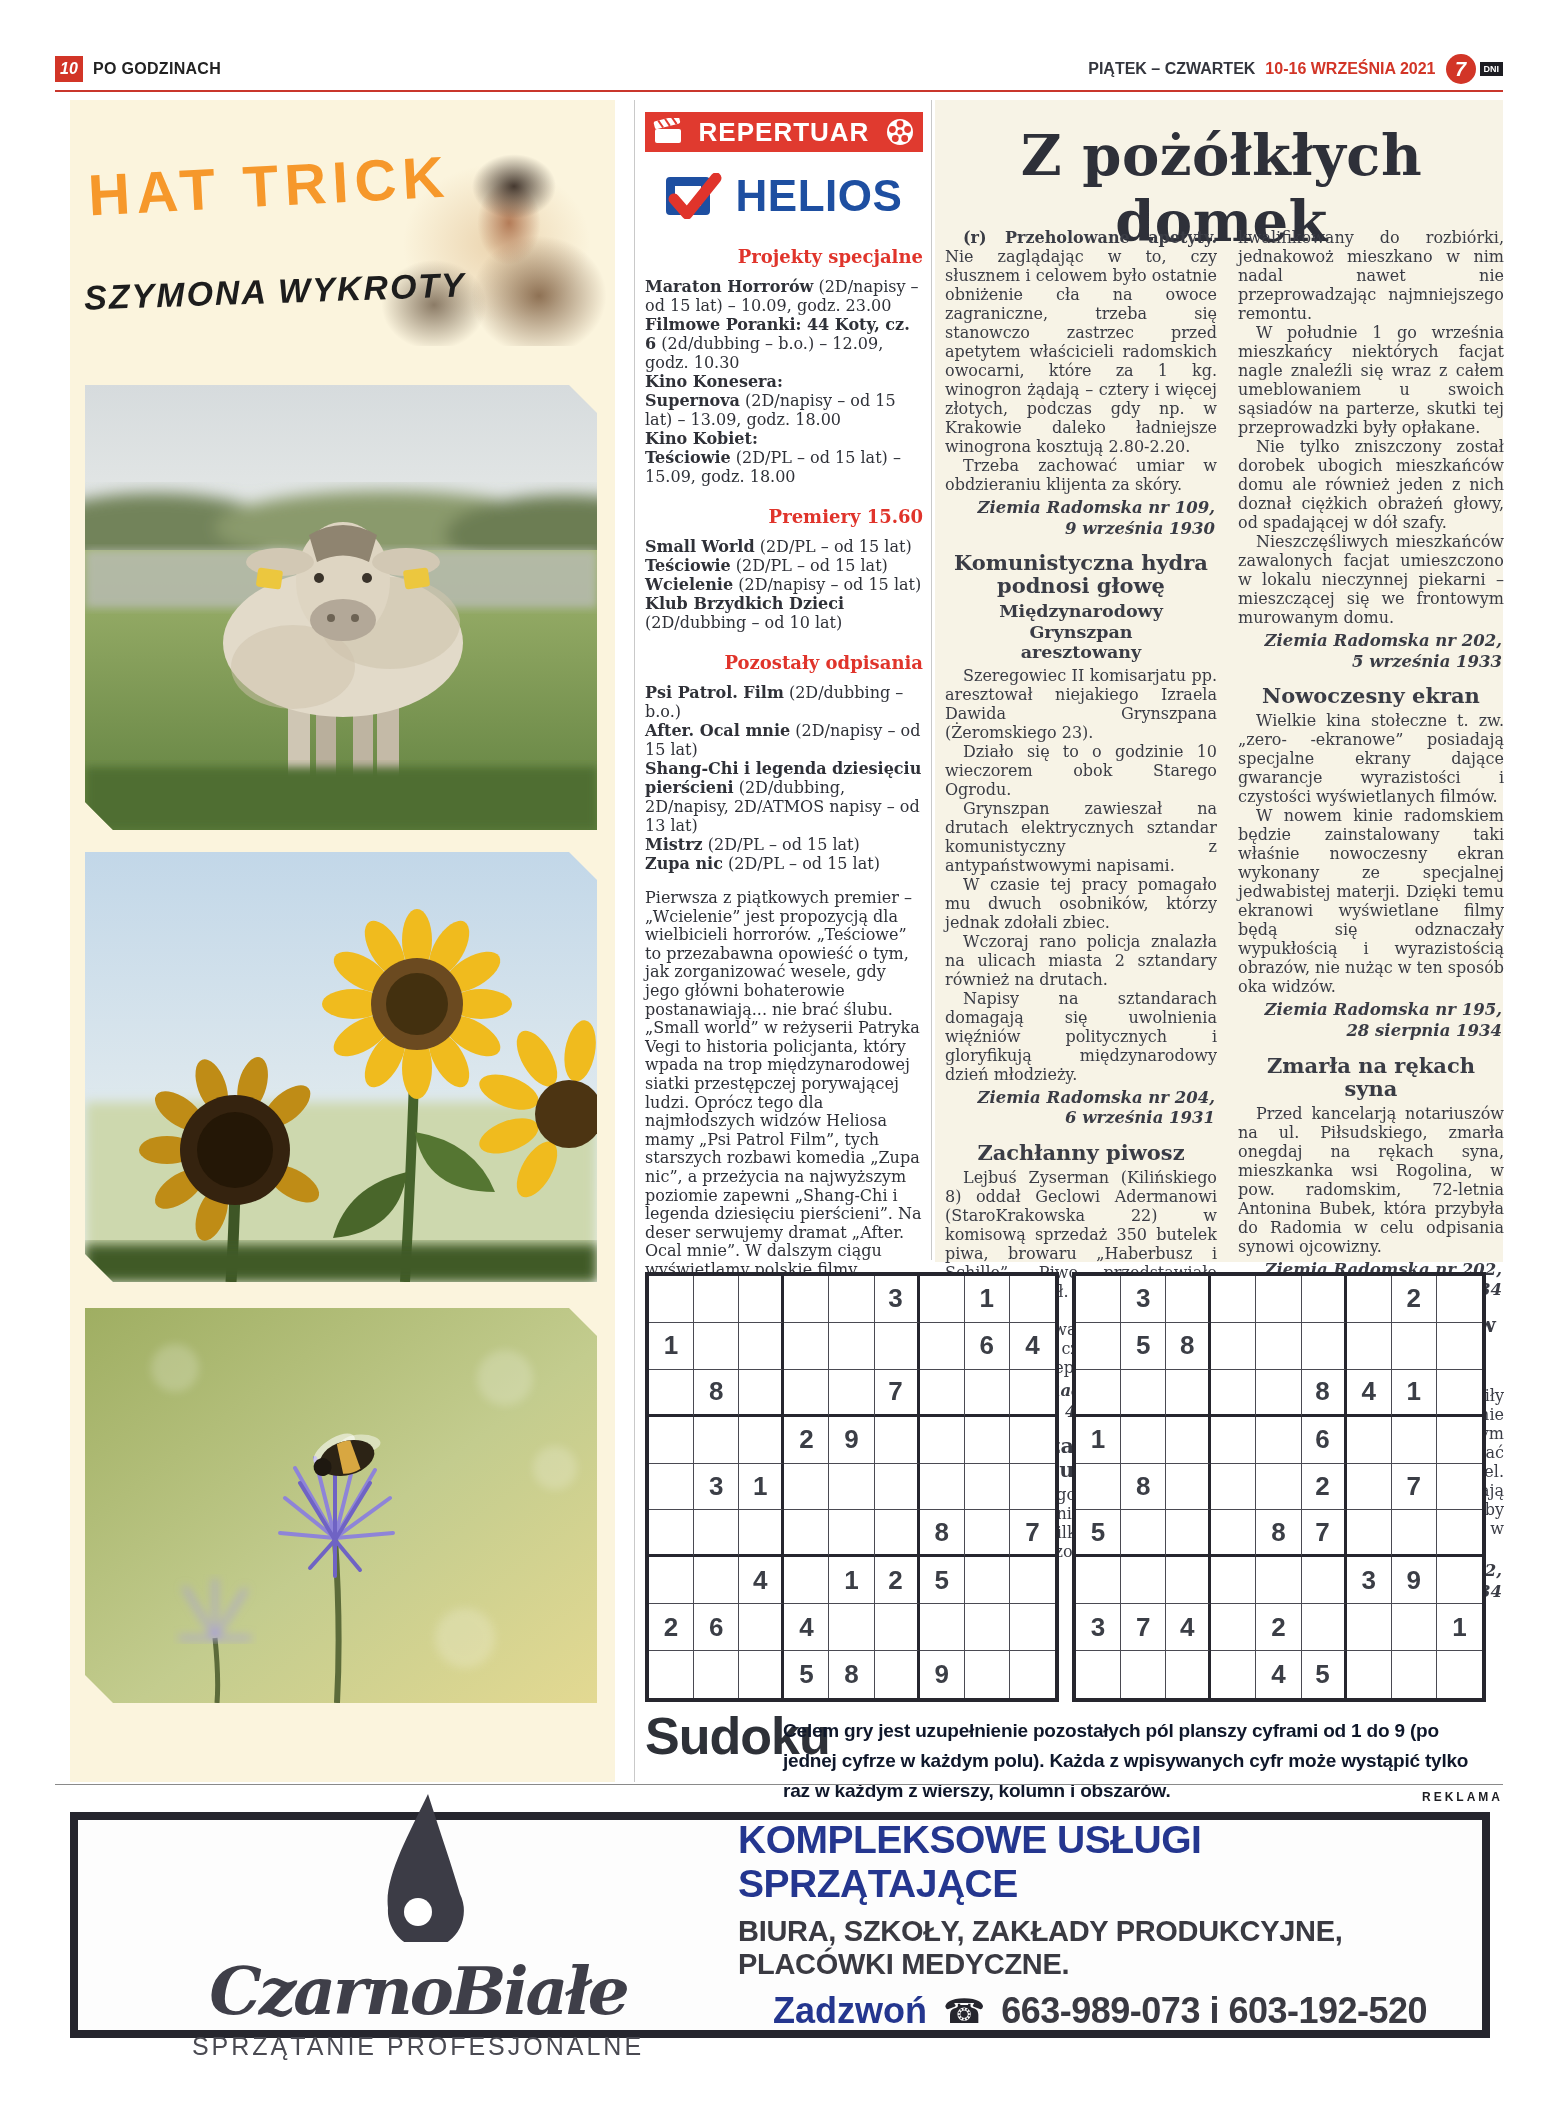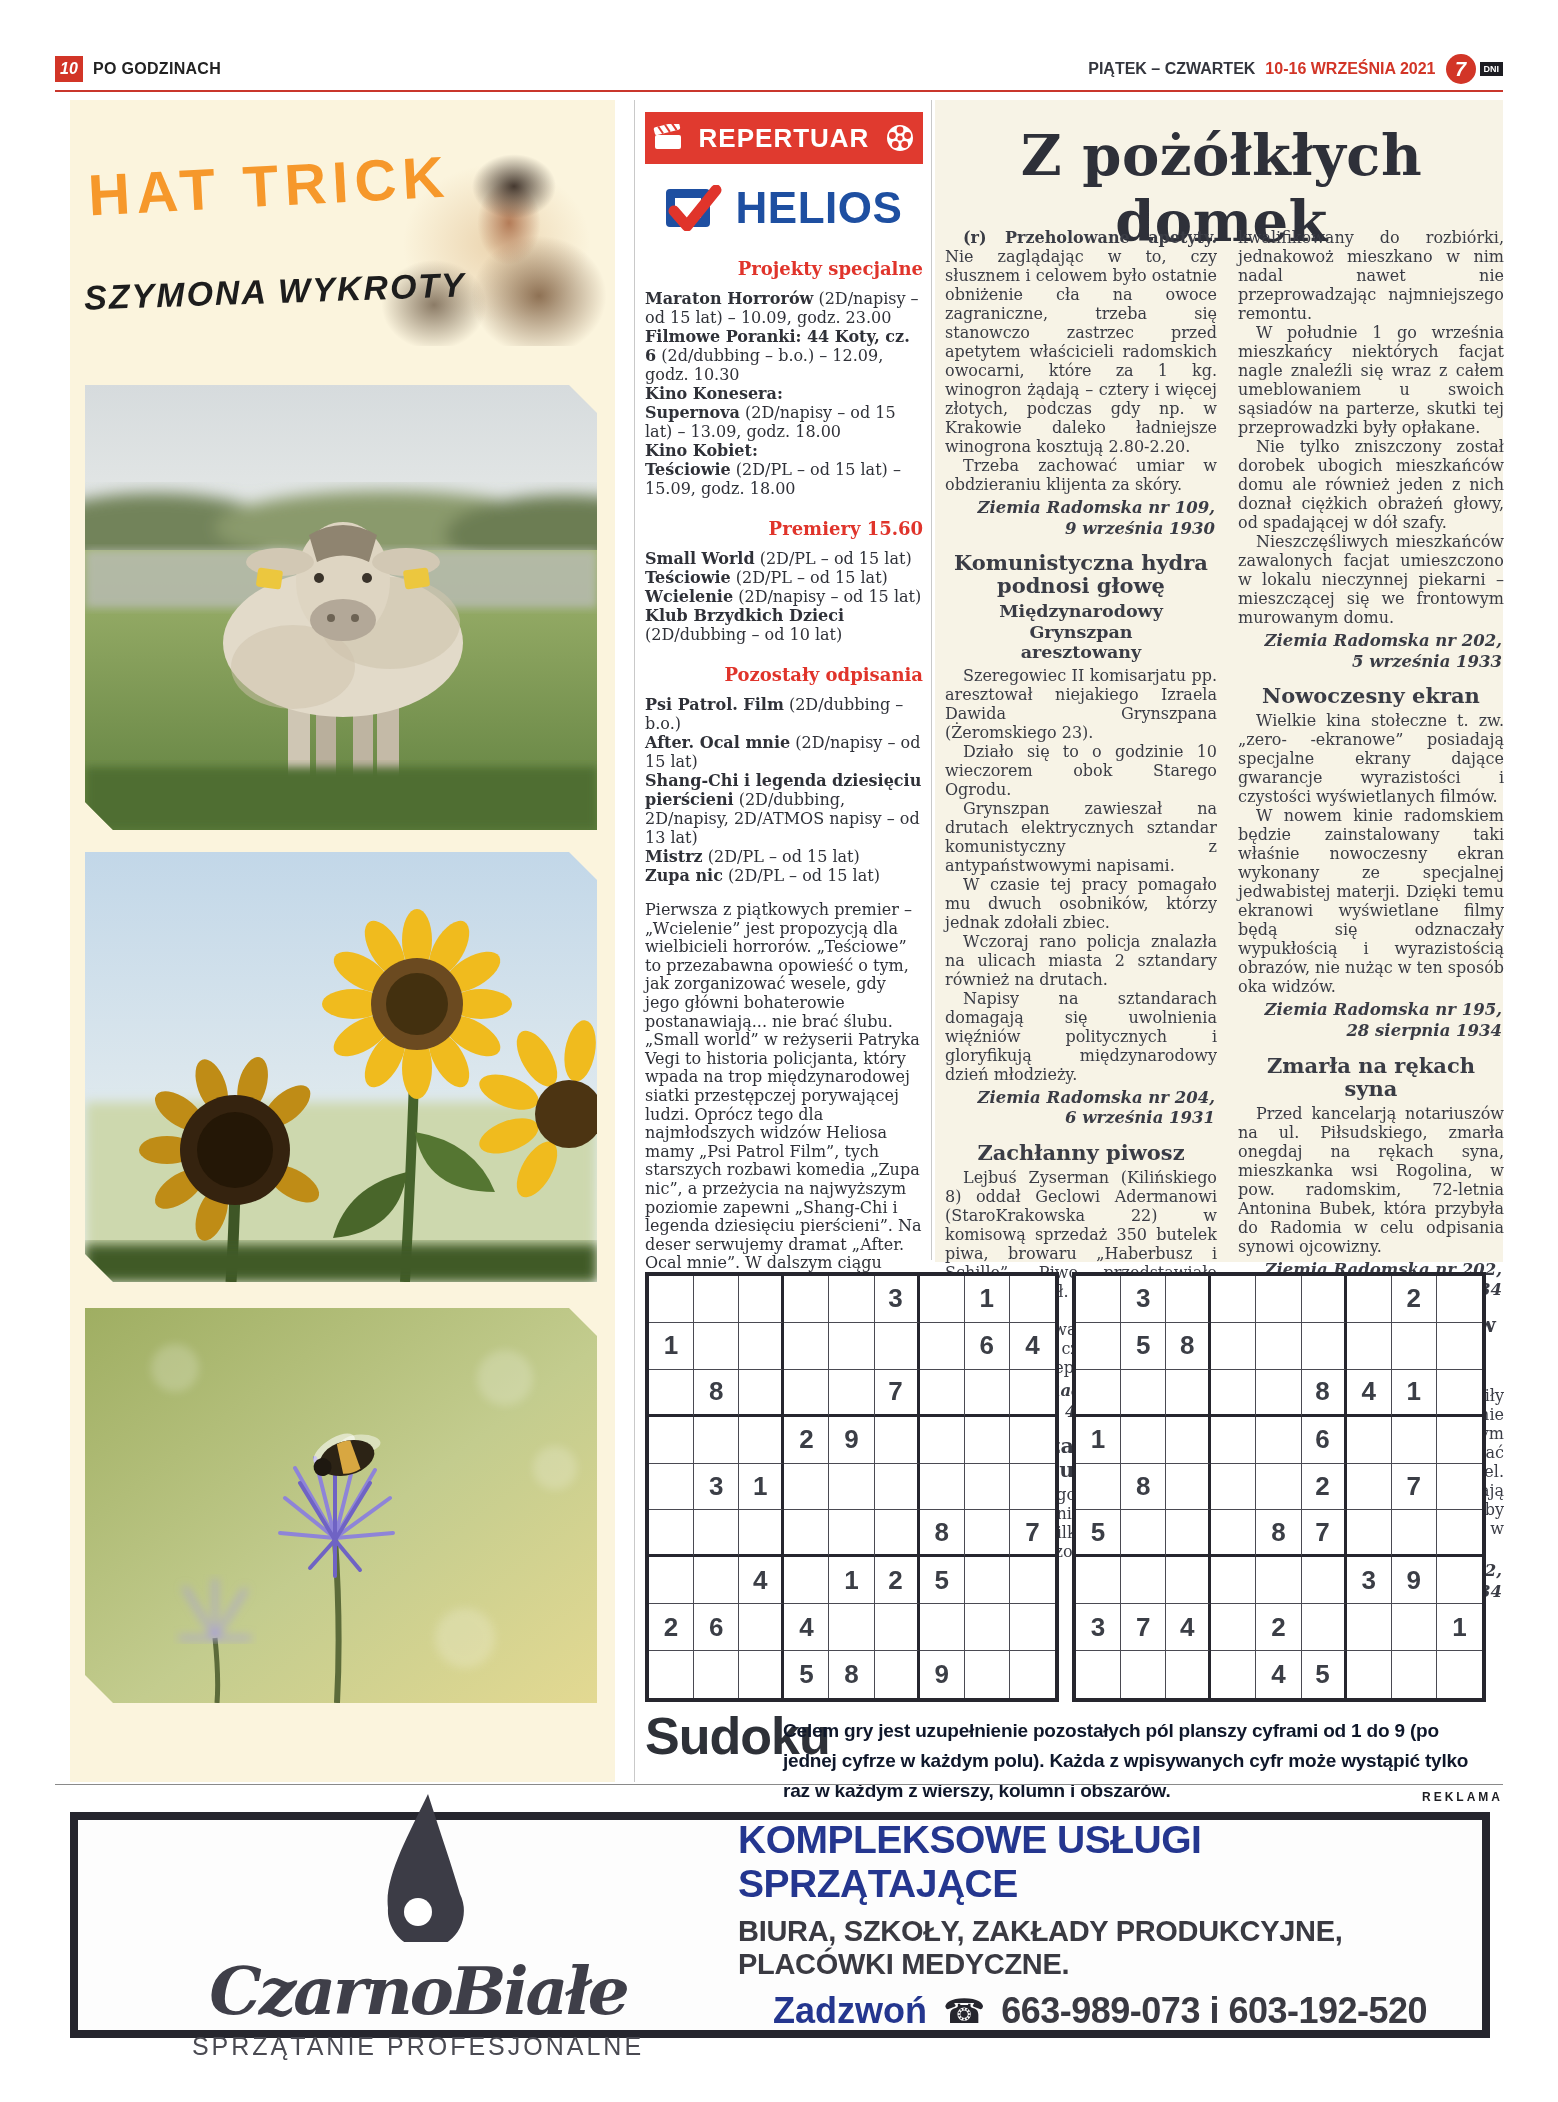--- a/index.html
+++ b/index.html
@@ -32,21 +32,21 @@
     font-weight:900;letter-spacing:6px;transform:rotate(-3deg);font-family:"Liberation Sans",sans-serif;}
   .feature-subtitle{position:absolute;left:14px;top:158px;margin:0;color:#1d1d1d;font-size:34px;
     font-weight:800;font-style:italic;letter-spacing:2px;transform:rotate(-2deg);}
   .photo{position:absolute;left:15px;width:512px;
     clip-path:polygon(0 0,calc(100% - 28px) 0,100% 28px,100% 100%,28px 100%,0 calc(100% - 28px));}
   .photo svg{display:block;}
   
   .vrule{position:absolute;width:1px;background:#c9c9c9;top:100px;}
   
   .mid-col{position:absolute;left:645px;top:112px;width:278px;}
-  .banner{height:52px;background:#e03a2f;display:flex;align-items:center;gap:8px;padding:0 8px;box-sizing:border-box;}
+  .banner{height:40px;background:#e03a2f;display:flex;align-items:center;gap:8px;padding:0 8px;box-sizing:border-box;}
   .banner-text{color:#fff;font-weight:bold;font-size:26px;letter-spacing:1px;flex:1;text-align:center;}
   .helios{margin-top:14px;display:flex;align-items:center;gap:12px;justify-content:center;height:60px;}
   .check-box{position:relative;width:58px;height:46px;}
   .check-sq{position:absolute;left:0;top:4px;width:44px;height:38px;border:9px solid #1e4fa1;box-sizing:border-box;border-radius:4px;}
   .helios-text{color:#1e4fa1;font-weight:800;font-size:44px;letter-spacing:.5px;}
   .rep-heading{color:#e0342b;font-weight:bold;font-size:18px;margin:20px 0 10px;font-family:"DejaVu Serif",serif;text-align:right;}
   .rep-item{font-family:"DejaVu Serif",serif;font-size:16px;line-height:19px;color:#2f3138;}
   .rep-item b{font-weight:700;}
   .rep-paragraph{margin-top:16px;font-family:"DejaVu Serif",serif;font-size:16px;line-height:18.6px;color:#2f3138;}
   

